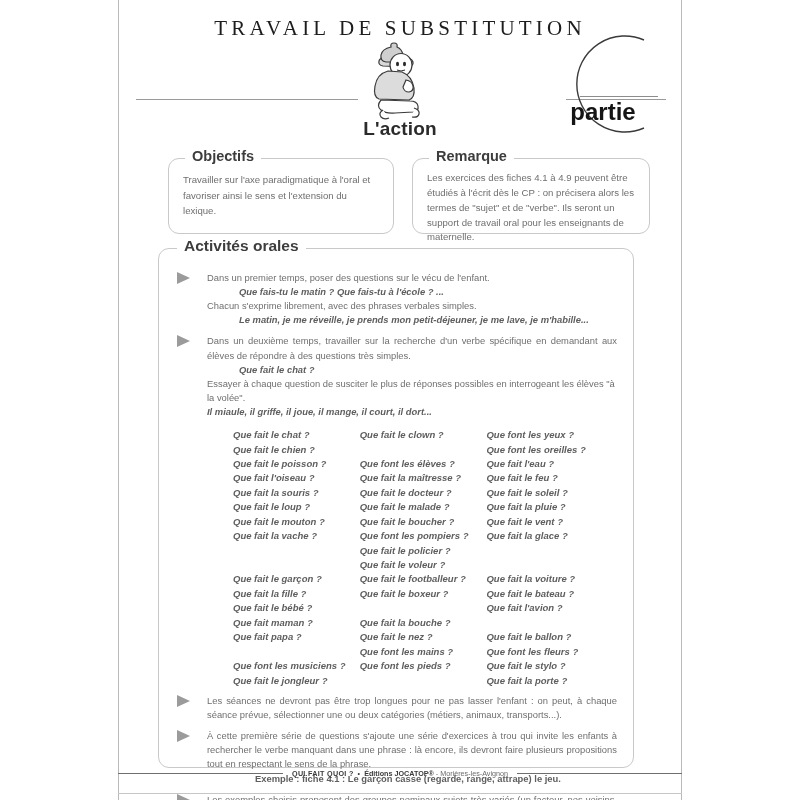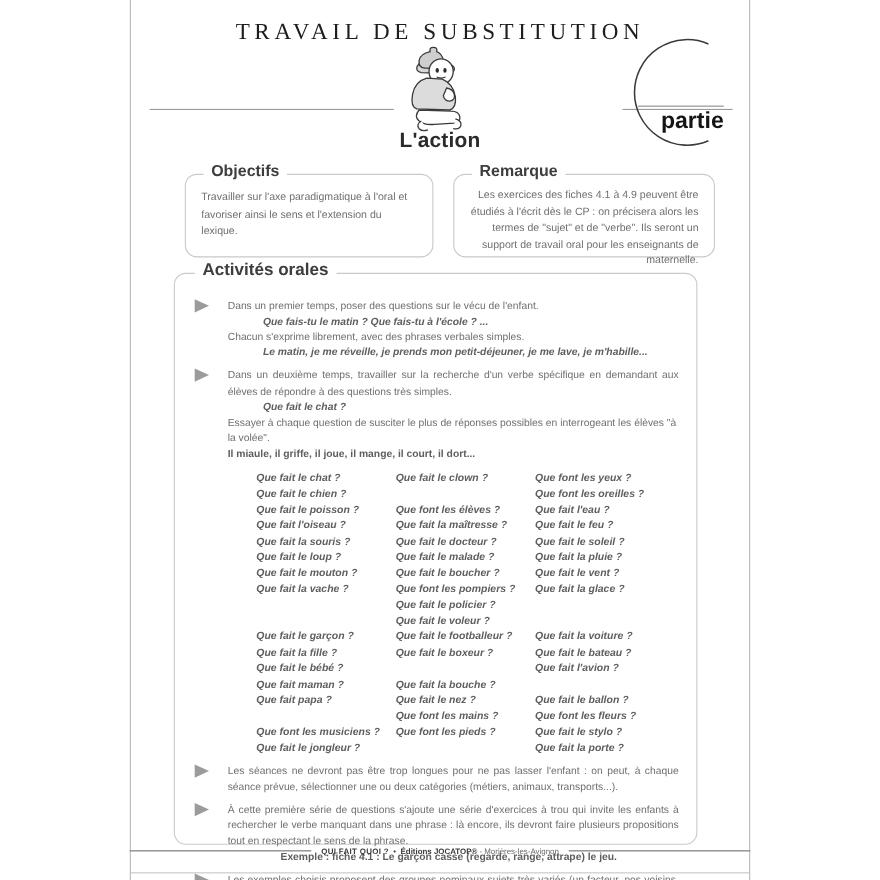--- a/index.html
+++ b/index.html
@@ -59,22 +59,22 @@
   .badge svg{position:absolute;left:0;top:0;}
   .badge-num{
     position:absolute;left:0;right:10px;top:22px;text-align:center;
     font-size:40px;font-weight:700;color:#151515;line-height:1;
   }
   .badge-sup{
     font-size:15px;font-weight:700;vertical-align:super;
     position:relative;top:-12px;left:1px;
   }
   .badge-word{
-    position:absolute;left:0;right:8px;top:68px;text-align:right;
-    font-size:21px;font-weight:700;color:#151515;
+    position:absolute;left:0;right:8px;top:68px;text-align:center;
+    font-size:24px;font-weight:700;color:#151515;
   }
   .badge-line{
     position:absolute;left:32px;width:78px;top:66px;height:1px;background:#8d8d8d;
   }
 
   
   .panel{
     position:absolute;
     border:1.6px solid #c9c9c9;
     border-radius:11px;
@@ -86,21 +86,21 @@
     background:#fff;padding:0 7px;
     font-size:14.5px;font-weight:700;color:#3d3d3d;
     white-space:nowrap;
   }
   .panel-body{
     padding:13px 14px 8px 14px;
     font-size:9.6px;line-height:1.62;color:#6f6f6f;
   }
   #panel-objectifs{left:168px;top:158px;width:226px;height:76px;}
   #panel-remarque{left:412px;top:158px;width:238px;height:76px;}
-  #panel-remarque .panel-body{padding-top:12px;line-height:1.55;text-align:right;}
+  #panel-remarque .panel-body{padding-top:12px;line-height:1.55;}
 
   #panel-activites{
     left:158px;top:248px;width:476px;height:520px;
   }
   #panel-activites > .panel-legend{font-size:15.5px;left:18px;top:-12px;}
 
   
   .content{
     position:absolute;left:0;top:0;right:0;bottom:0;
     padding:22px 16px 6px 16px;
@@ -118,21 +118,21 @@
   .block .para{
     margin-left:32px;line-height:1.5;text-align:justify;
   }
   .block.wide .para{}
   .plain{margin-left:32px;line-height:1.5;}
   .ex{
     margin-left:64px;font-style:italic;font-weight:700;
     color:#5e5e5e;line-height:1.5;
   }
   .ex2{
-    margin-left:32px;font-weight:700;
+    margin-left:32px;font-style:italic;font-weight:700;
     color:#5e5e5e;line-height:1.5;
   }
   .ex-center{
     margin-left:80px;font-weight:700;color:#5e5e5e;
     line-height:1.5;
   }
 
   .cols{
     margin:9px 0 6px 0;
     display:flex;

